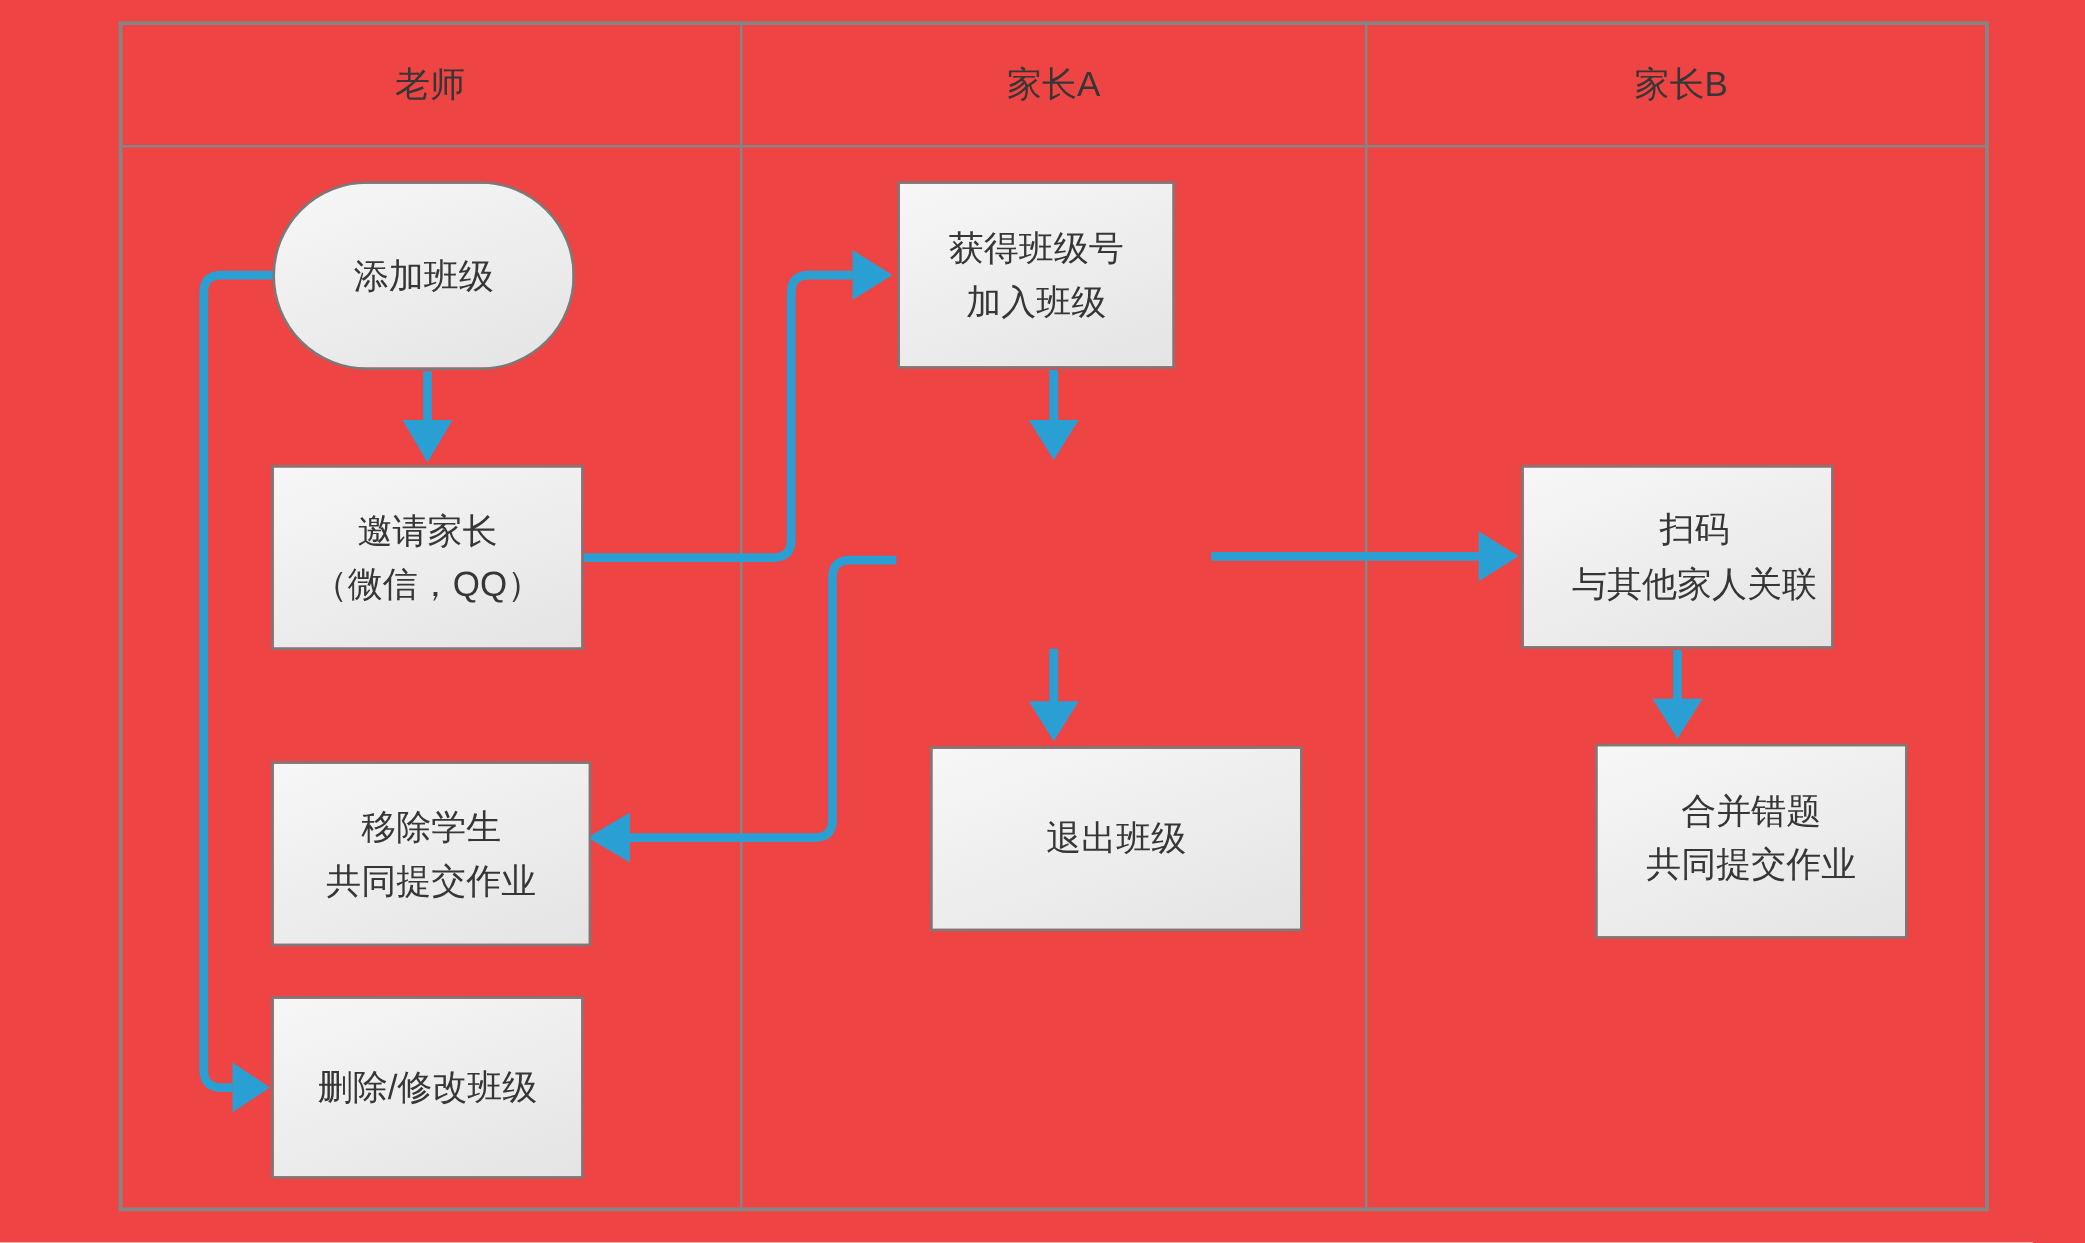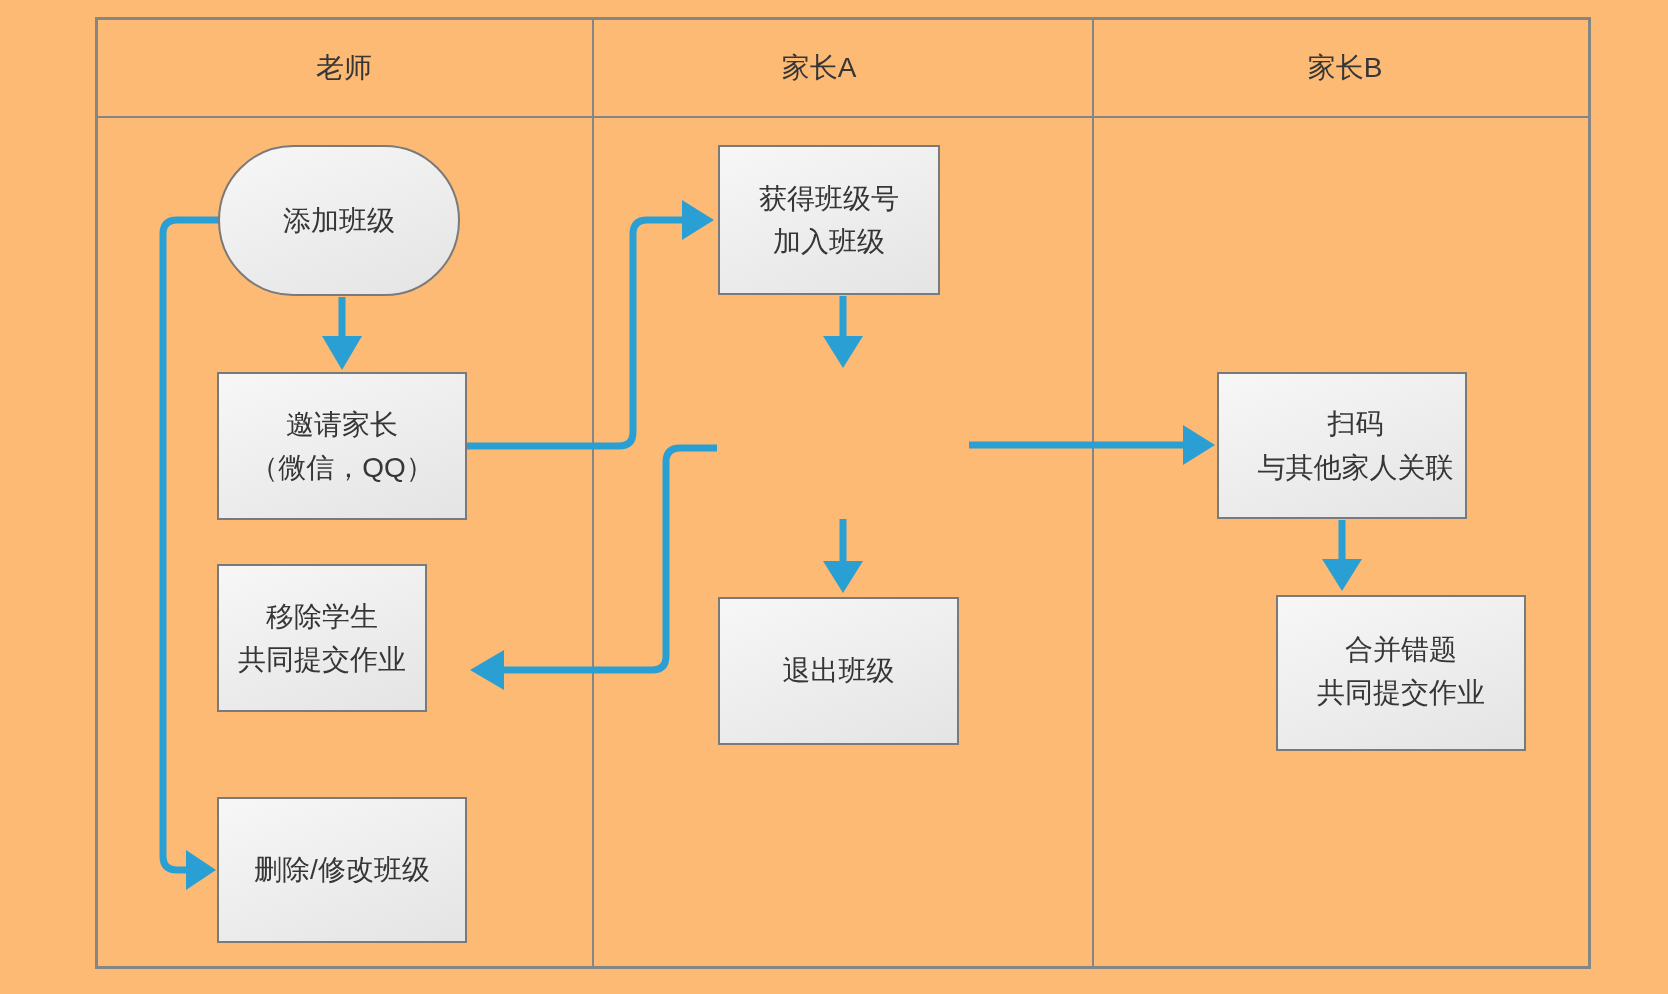--- a/index.html
+++ b/index.html
@@ -8,21 +8,21 @@
     --table-border:#858585;
     --text:#363636;
     --node-fill-top:#f7f7f7;
     --node-fill-bottom:#e4e4e4;
   }
   *{margin:0;padding:0;box-sizing:border-box;}
   html,body{background:#ffffff;}
   .canvas{
     position:relative;
     width:1668px;height:994px;
-    background:#fdba74;
+    background:#ef4444;
     font-family:"Liberation Sans","DejaVu Sans",sans-serif;
     color:var(--text);
     overflow:hidden;
   }
   
   .table-outer{
     position:absolute;left:95px;top:17px;width:1496px;height:952px;
     border:3px solid var(--table-border);
   }
   .vline{position:absolute;top:20px;height:946px;width:2px;background:var(--table-border);}
@@ -52,21 +52,21 @@
 <div class="canvas">
 
   <div class="table-outer"></div>
   <div class="vline" style="left:592px;"></div>
   <div class="vline" style="left:1092px;"></div>
   <div class="hline" style="top:116px;"></div>
 
   <div class="lane-title" style="left:95px;width:498px;">
     <span>老师</span>
   </div>
-  <div class="lane-title" style="left:569px;width:500px;">
+  <div class="lane-title" style="left:593px;width:500px;">
     <span>家长A</span>
   </div>
   <div class="lane-title" style="left:1093px;width:504px;">
     <span>家长B</span>
   </div>
 
   <svg class="arrows" viewBox="0 0 1668 994">
     <g>
       <path class="edge-shaft" d="M342 297 V338"></path>
       <polygon class="edge-head" points="322,336 362,336 342,370"></polygon>
@@ -103,36 +103,36 @@
 
   <div class="node stadium" style="left:218px;top:145px;width:242px;height:151px;">
     <span>添加班级</span>
   </div>
 
   <div class="node" style="left:217px;top:372px;width:250px;height:148px;">
     <span>邀请家长</span>
     <span>（微信，QQ）</span>
   </div>
 
-  <div class="node" style="left:217px;top:564px;width:210px;height:148px;">
+  <div class="node" style="left:217px;top:609px;width:256px;height:148px;">
     <span>移除学生</span>
     <span>共同提交作业</span>
   </div>
 
   <div class="node" style="left:217px;top:797px;width:250px;height:146px;justify-content:center;">
     <span>删除/修改班级</span>
   </div>
 
   <div class="node" style="left:718px;top:145px;width:222px;height:150px;">
     <span>获得班级号</span>
     <span>加入班级</span>
   </div>
 
 
-  <div class="node" style="left:718px;top:597px;width:241px;height:148px;">
+  <div class="node" style="left:744px;top:597px;width:298px;height:148px;">
     <span>退出班级</span>
   </div>
 
   <div class="node" style="left:1217px;top:372px;width:250px;height:147px;padding-left:27px;">
     <span>扫码</span>
     <span>与其他家人关联</span>
   </div>
 
   <div class="node" style="left:1276px;top:595px;width:250px;height:156px;font-family:Liberation Mono, monospace;">
     <span>合并错题</span>

